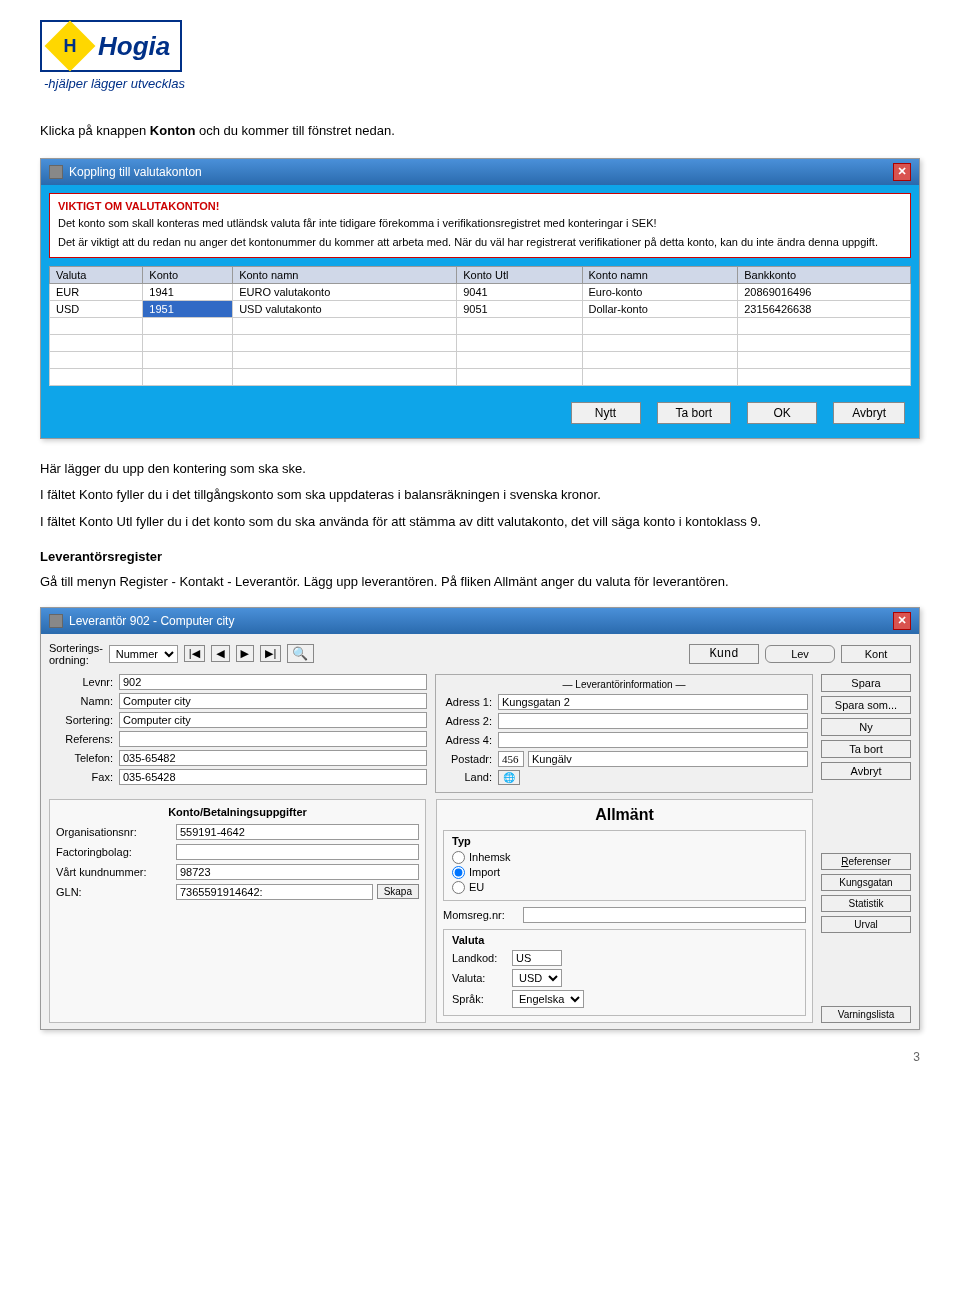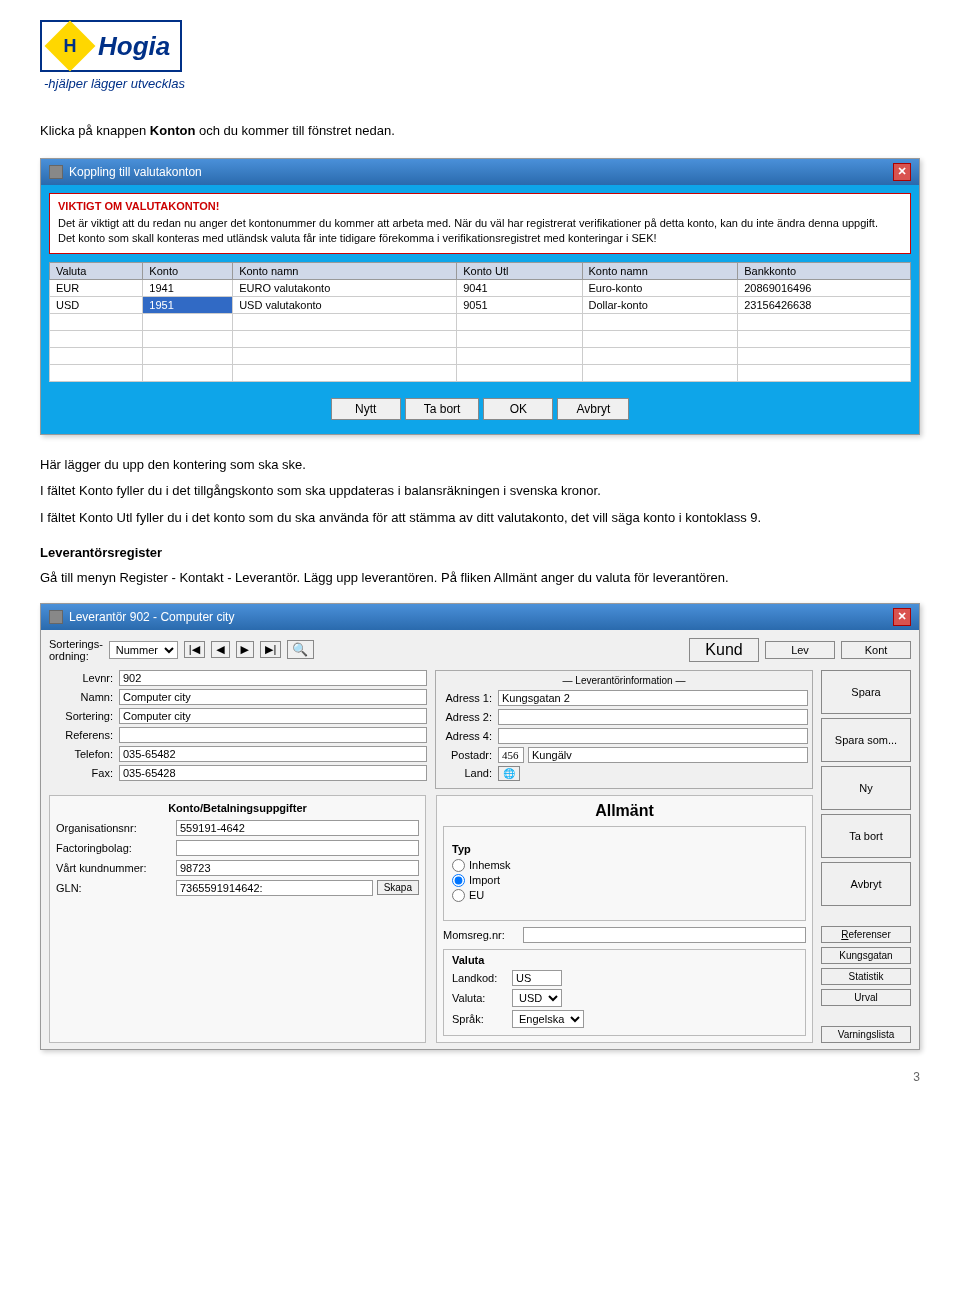--- a/index.html
+++ b/index.html
@@ -149,22 +149,22 @@
       background: #fff;
     }
     .selected-cell {
       background: #316ac5 !important;
       color: #fff;
     }
 
     
     .btn-row {
       display: flex;
-      justify-content: center;
-      gap: 4px;
+      justify-content: flex-end;
+      gap: 16px;
       margin-top: 10px;
       padding: 6px;
     }
     .win-btn {
       background: #f0f0f0;
       border: 1px solid #888;
       padding: 3px 18px;
       font-size: 12px;
       cursor: pointer;
       min-width: 70px;
@@ -223,21 +223,21 @@
       flex: 1;
     }
     .lev-right {
       width: 90px;
       display: flex;
       flex-direction: column;
       gap: 4px;
     }
     .lev-right .win-btn {
       width: 100%;
-      padding: 15px 4px;
+      padding: 2px 4px;
       font-size: 11px;
       min-width: unset;
     }
 
     .form-row {
       display: flex;
       align-items: center;
       margin-bottom: 3px;
     }
     .form-label {
@@ -334,21 +334,21 @@
     .allm-title {
       font-size: 16px;
       font-weight: bold;
       text-align: center;
       margin-bottom: 6px;
     }
 
     
     .radio-group {
       border: 1px solid #bbb;
-      padding: 16px 8px;
+      padding: 4px 8px;
       margin-bottom: 6px;
     }
     .radio-group-title {
       font-size: 11px;
       font-weight: bold;
       margin-bottom: 4px;
     }
     .radio-row {
       display: flex;
       align-items: center;
@@ -423,25 +423,25 @@
   <div class="window-titlebar">
     <div class="window-titlebar-left">
       <div class="window-icon"></div>
       <span>Koppling till valutakonton</span>
     </div>
     <div class="window-close-btn">✕</div>
   </div>
   <div class="window-content">
     <div class="warning-box">
       <div class="warning-title">VIKTIGT OM VALUTAKONTON!</div>
+      <div class="warning-text">
+        <span>Det konto som skall konteras med utländsk valuta får inte tidigare förekomma i  verifikationsregistret med konteringar i SEK!</span>
+      </div>
       <div class="warning-text" style="margin-top:4px;">
         <span>Det är viktigt att du redan nu anger det kontonummer du kommer att arbeta med. När du väl har registrerat verifikationer på detta konto, kan du inte ändra denna uppgift.</span>
-      </div>
-      <div class="warning-text">
-        <span>Det konto som skall konteras med utländsk valuta får inte tidigare förekomma i  verifikationsregistret med konteringar i SEK!</span>
       </div>
     </div>
 
     <table class="data-table">
       <thead>
         <tr>
           <th>Valuta</th>
           <th>Konto</th>
           <th>Konto namn</th>
           <th>Konto Utl</th>
@@ -538,22 +538,22 @@
       </div>
       <select class="lev-select">
         <option>Nummer</option>
       </select>
       <button class="nav-btn">|◀</button>
       <button class="nav-btn">◀</button>
       <button class="nav-btn">▶</button>
       <button class="nav-btn">▶|</button>
       <button class="nav-btn" style="font-size:13px;">🔍</button>
       <div style="flex:1;"></div>
-      <button class="win-btn" style="padding:2px 10px;font-size:16px;">Kund</button>
-      <button class="win-btn" style="padding:2px 10px;font-size:11px;">Lev</button>
+      <button class="win-btn" style="padding:2px 10px;font-size:12px;font-family:Liberation Mono, monospace;">Kund</button>
+      <button class="win-btn" style="padding:2px 10px;font-size:11px;border-radius:6px;">Lev</button>
       <button class="win-btn" style="padding:2px 10px;font-size:11px;">Kont</button>
     </div>
 
     <div class="lev-main-area">
 
       <div class="lev-left">
 
         <div class="lev-fields-top">
 
           <div class="lev-fields-left">

